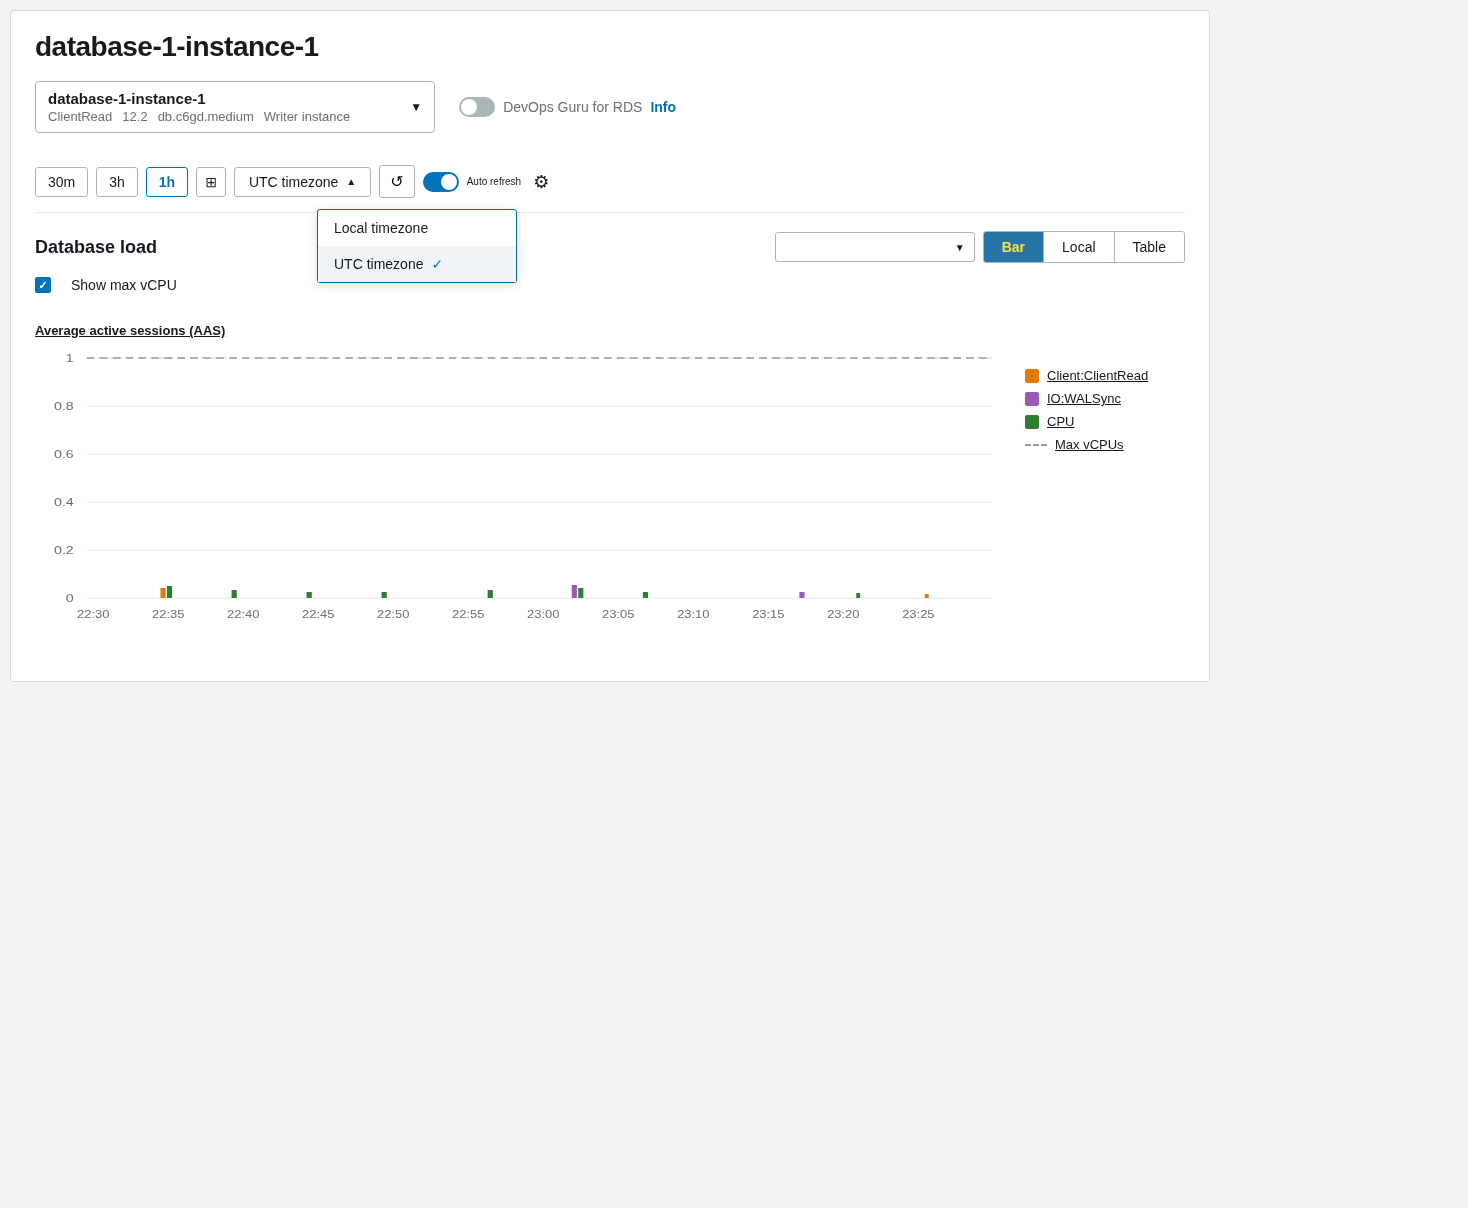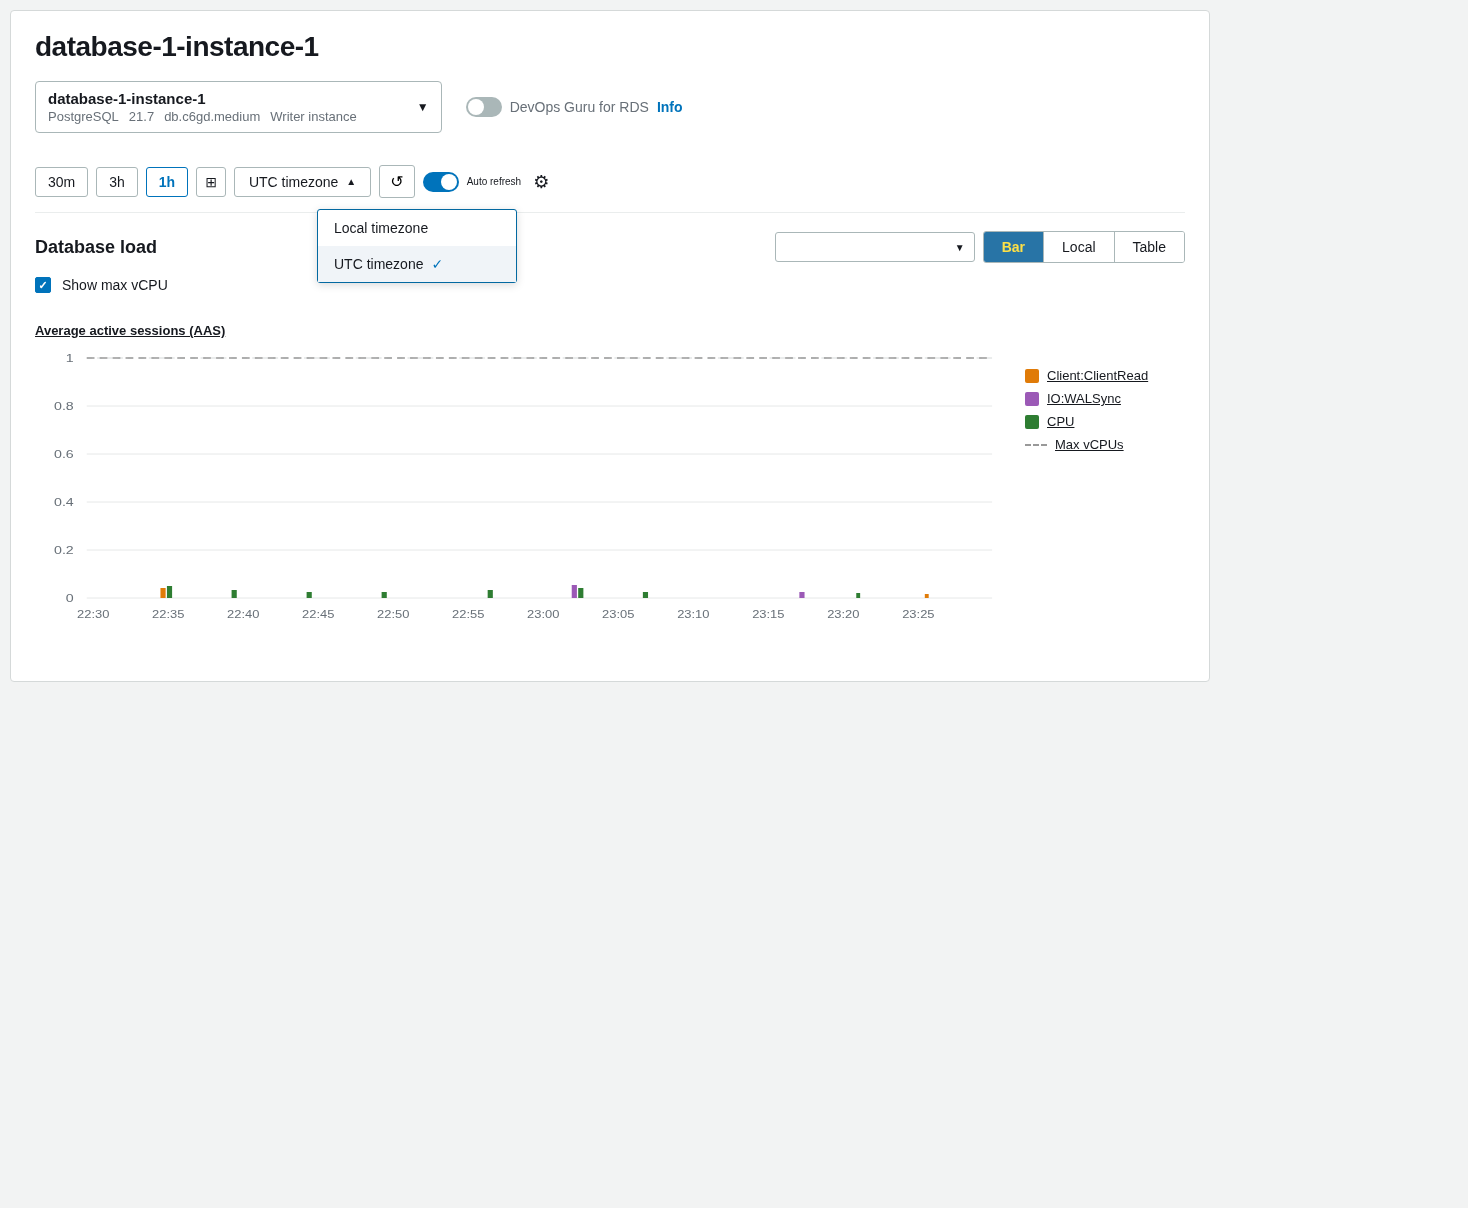--- a/index.html
+++ b/index.html
@@ -283,21 +283,21 @@
     .view-btn.active {
       background: #2874a6;
       color: #fde047;
       font-weight: 600;
     }
 
     
     .show-max-row {
       display: flex;
       align-items: center;
-      gap: 11px;
+      gap: 20px;
       margin-bottom: 20px;
     }
     .checkbox {
       width: 16px;
       height: 16px;
       background: #0073bb;
       border: 1px solid #0073bb;
       border-radius: 2px;
       display: flex;
       align-items: center;
@@ -368,22 +368,22 @@
 
 <div class="page-wrapper">
 
   <h1 class="page-title">database-1-instance-1</h1>
 
   <div class="instance-row">
     <div class="instance-selector">
       <div class="instance-selector-text">
         <span class="instance-name">database-1-instance-1</span>
         <span class="instance-meta">
-          <span>PostgreSQL</span>
-          <span>21.7</span>
+          <span>ClientRead</span>
+          <span>12.2</span>
           <span>db.c6gd.medium</span>
           <span>Writer instance</span>
         </span>
       </div>
       <span class="dropdown-arrow">▼</span>
     </div>
 
     <div class="devops-guru-row">
       <div class="toggle-off"></div>
       <span class="devops-label">DevOps Guru for RDS</span>

